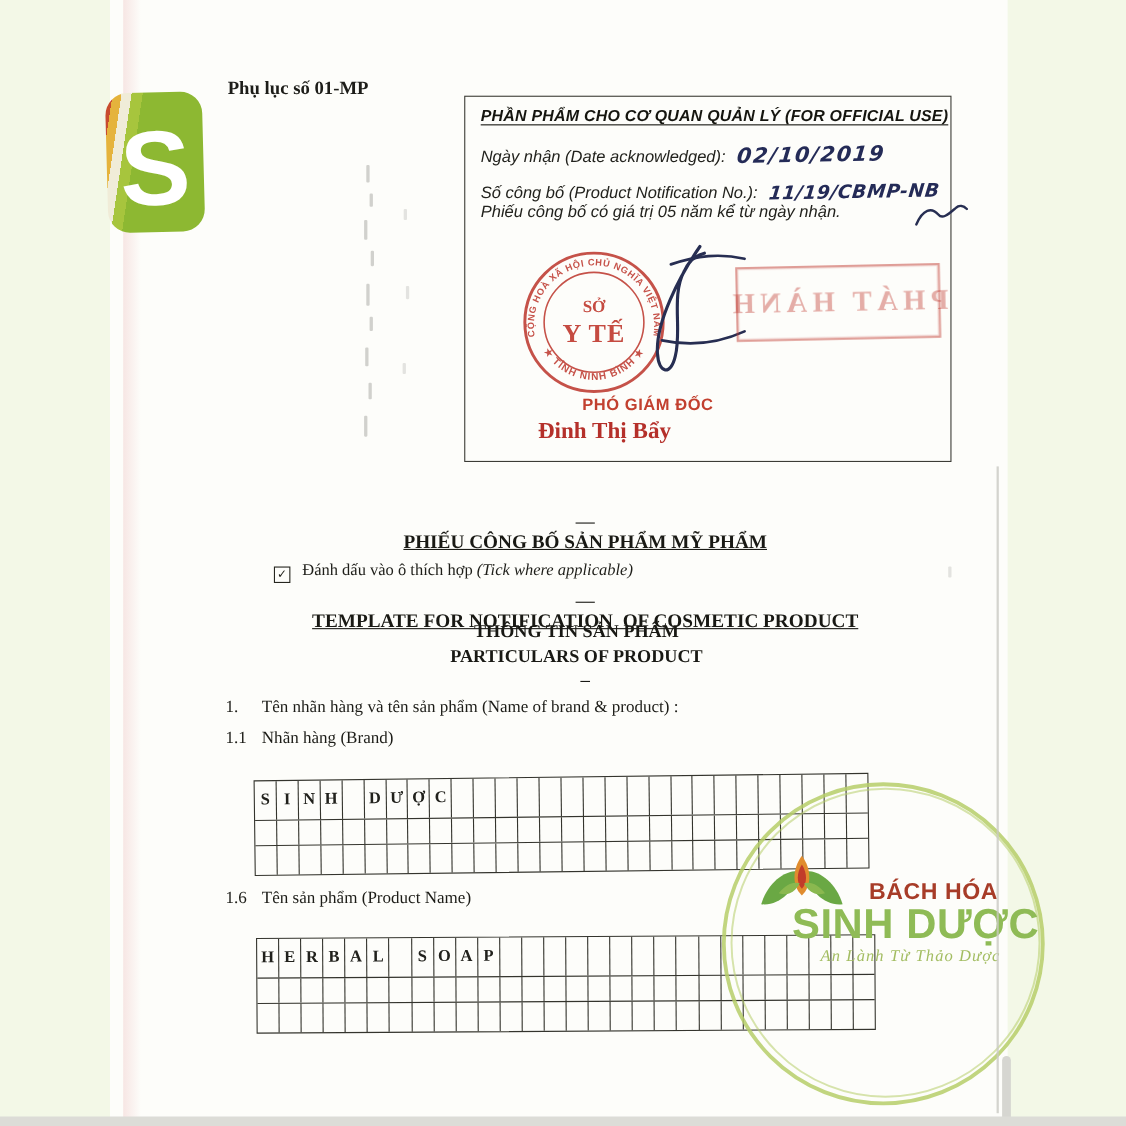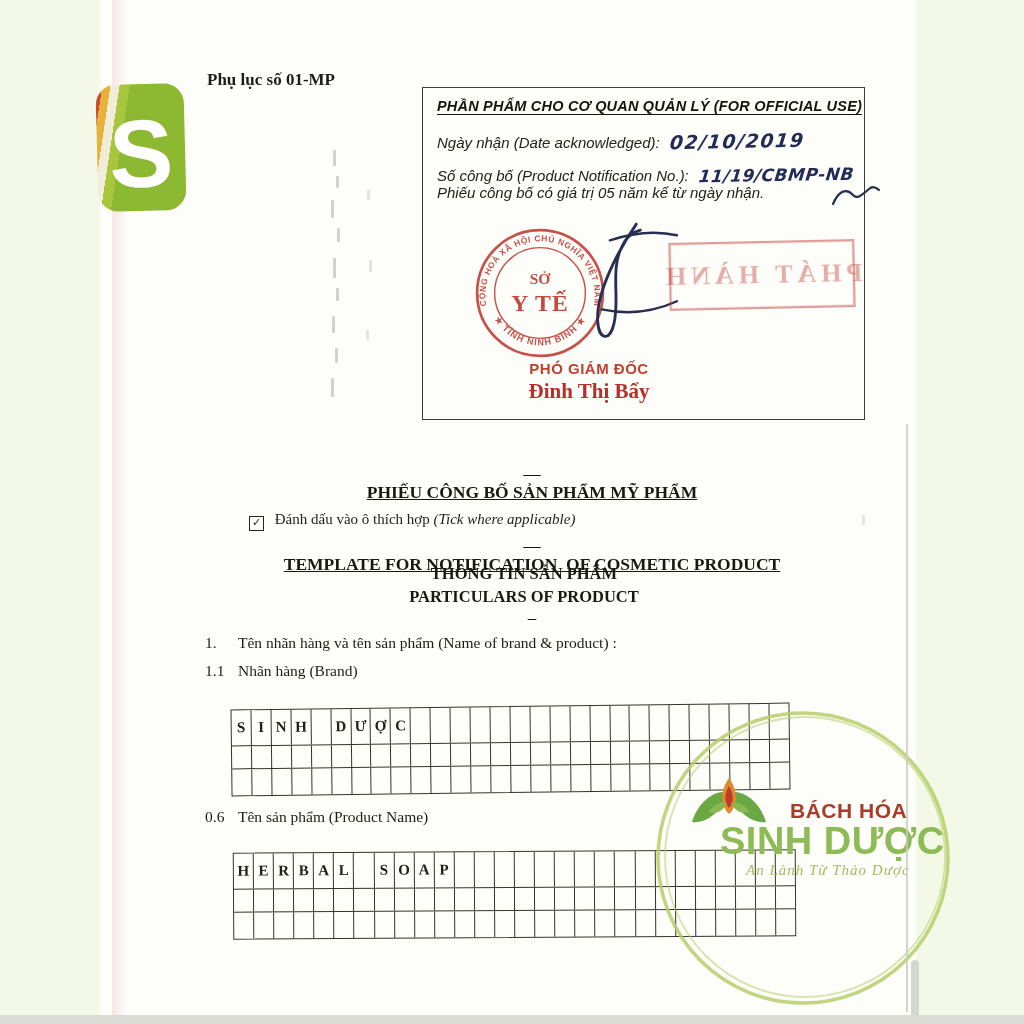--- a/index.html
+++ b/index.html
@@ -43,21 +43,21 @@
   .squiggle{position:absolute;left:406px;top:94px;width:52px;height:30px;}
 
   .rect-stamp{position:absolute;left:246px;top:153px;width:182px;height:64px;
     border:2.2px solid rgba(193,62,52,.5);box-shadow:inset 0 0 0 1px rgba(193,62,52,.15);
     transform:rotate(-1.2deg);display:flex;align-items:center;justify-content:center;filter:blur(.3px);}
   .rect-stamp span{transform:scaleX(-1);font:bold 26px "Liberation Serif",serif;
     letter-spacing:5px;color:rgba(193,62,52,.42);white-space:nowrap;}
 
   .signer-title{position:absolute;left:66px;top:272px;width:200px;text-align:center;
     font:bold 15px "Liberation Sans","DejaVu Sans",sans-serif;color:#c2402f;letter-spacing:.5px;}
-  .signer-name{position:absolute;left:66px;top:291px;width:200px;text-align:center;
+  .signer-name{position:absolute;left:66px;top:291px;width:200px;
     font:bold 21px "Liberation Serif",serif;color:#b5302a;}
 
   
   .doc-title{position:absolute;left:232px;top:432px;width:600px;text-align:center;
     font:bold 17.5px/24px "Liberation Serif",serif;color:#191914;white-space:pre-wrap;text-decoration:underline;}
   .section-title{position:absolute;left:224px;top:562px;width:600px;text-align:center;
     font:bold 16.5px/23px "Liberation Serif",serif;color:#191914;}
 
   
   .tick-line{position:absolute;left:207px;top:511px;font:15px "Liberation Serif",serif;color:#1e1e19;margin-left:42px;}
@@ -286,21 +286,21 @@
         <div class="grid-cell"></div>
         <div class="grid-cell"></div>
         <div class="grid-cell"></div>
         <div class="grid-cell"></div>
         <div class="grid-cell"></div>
         <div class="grid-cell"></div>
       </div>
     </div>
 
   <div class="item item12">
-    <span class="no">0.6</span>
+    <span class="no">1.6</span>
     <span class="txt">Tên sản phẩm (Product Name)</span>
   </div>
 
   <div class="grid-table grid-product">
       <div class="grid-row">
         <div class="grid-cell">H</div>
         <div class="grid-cell">E</div>
         <div class="grid-cell">R</div>
         <div class="grid-cell">B</div>
         <div class="grid-cell">A</div>

